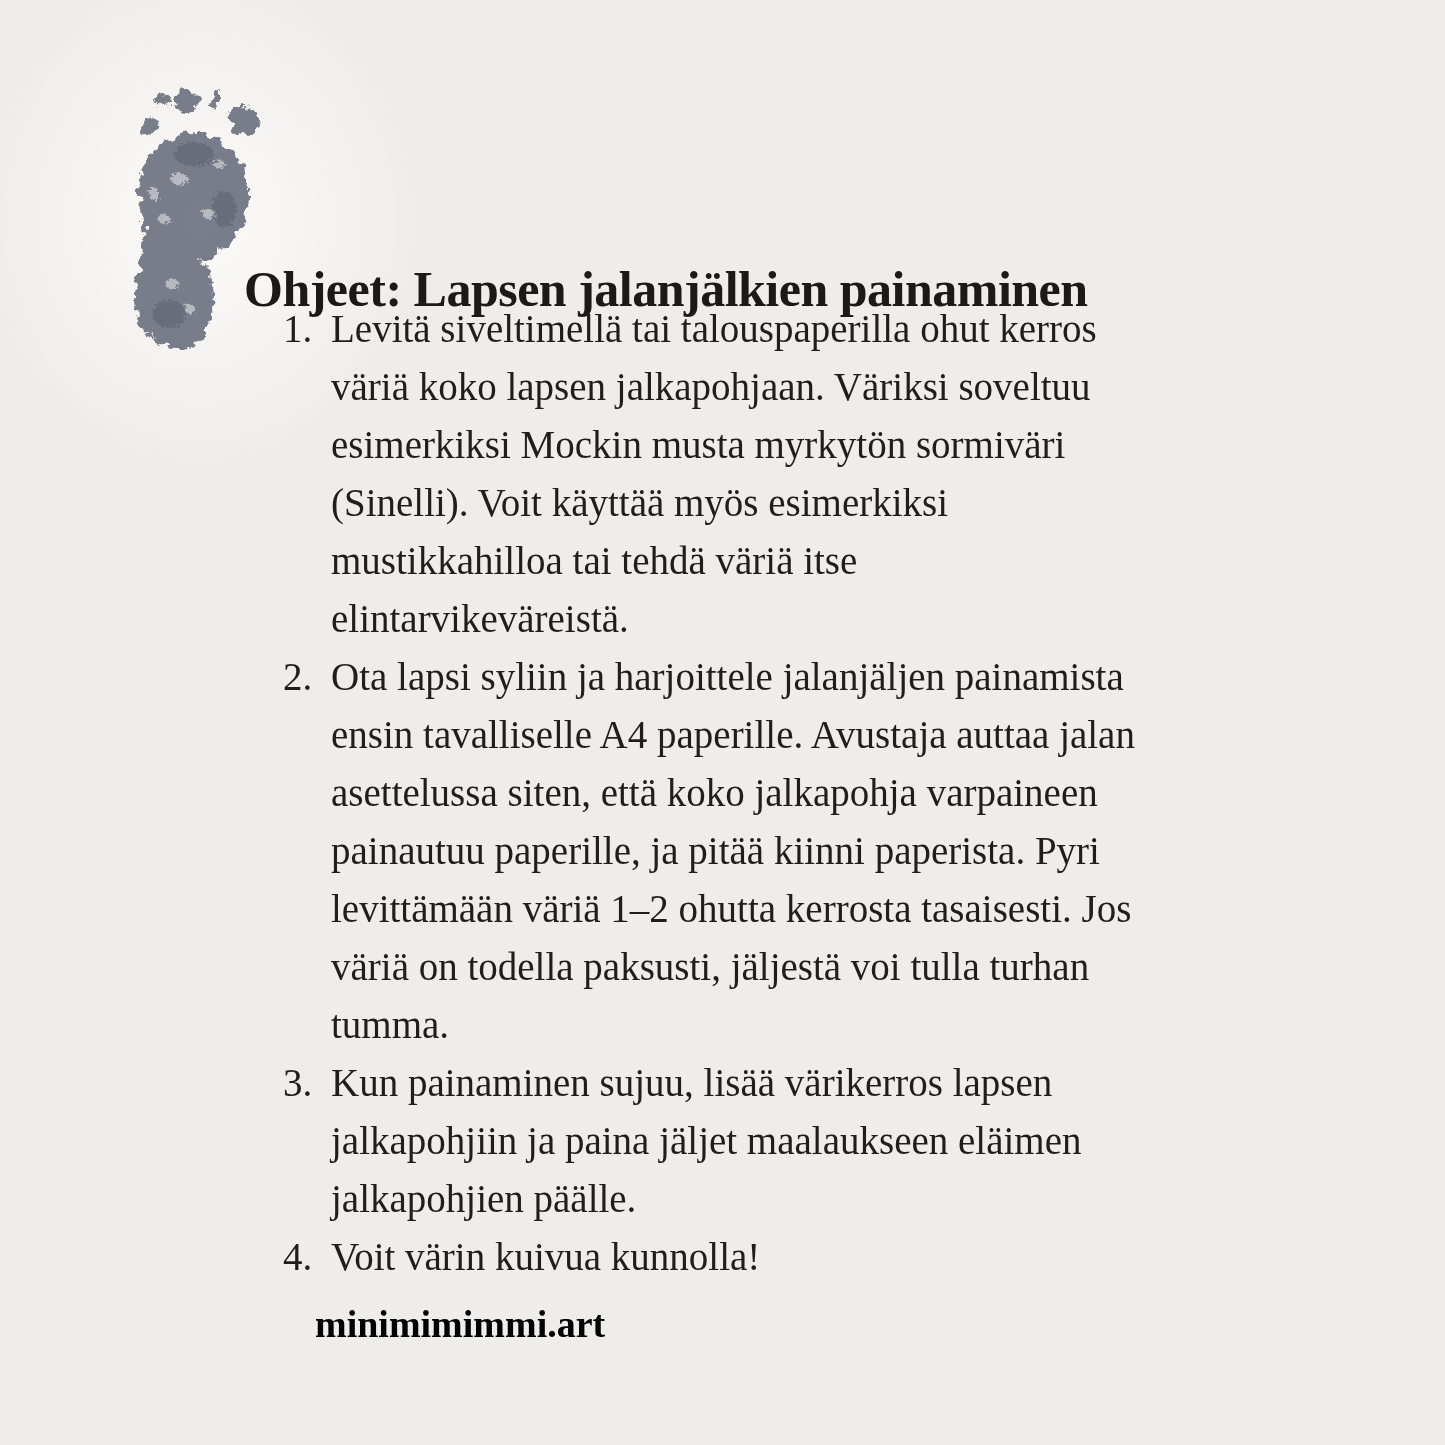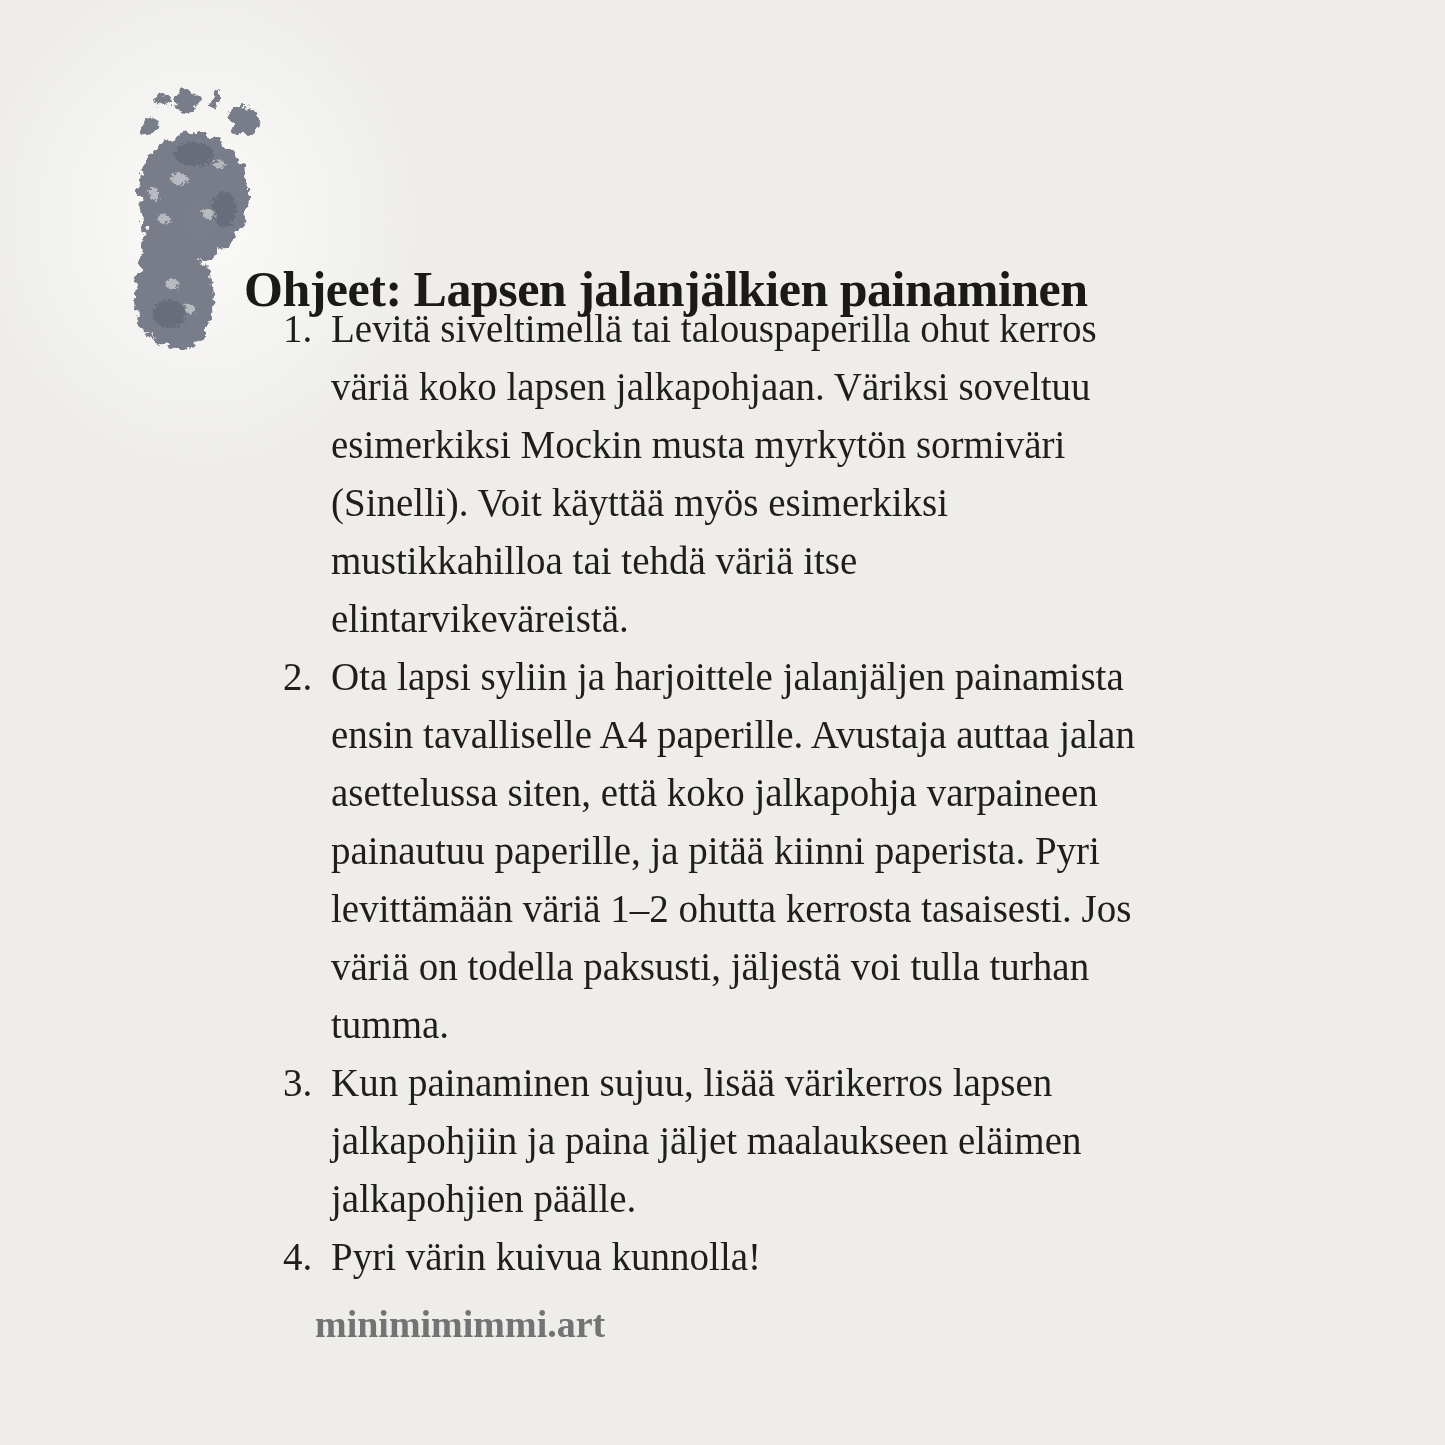--- a/index.html
+++ b/index.html
@@ -72,21 +72,21 @@
     white-space: pre-line;
     max-width: 960px;
   }
   .site-footer {
     position: absolute;
     left: 315px;
     top: 1300px;
     font-size: 38px;
     line-height: 48px;
     font-weight: bold;
-    color: #737373;
+    color: #000000;
     letter-spacing: 0px;
   }
 </style>
 </head>
 <body>
 
 <div class="page">
 
   <div class="stamp-halo"></div>
 
@@ -158,19 +158,19 @@
 tumma.</span>
     </li>
     <li class="instruction-item">
       <span class="item-number">3.</span>
       <span class="item-text">Kun painaminen sujuu, lisää värikerros lapsen
 jalkapohjiin ja paina jäljet maalaukseen eläimen
 jalkapohjien päälle.</span>
     </li>
     <li class="instruction-item">
       <span class="item-number">4.</span>
-      <span class="item-text">Pyri värin kuivua kunnolla!</span>
+      <span class="item-text">Voit värin kuivua kunnolla!</span>
     </li>
   </ol>
 
   <div class="site-footer">minimimimmi.art</div>
 
 </div>
 
 </body></html>

